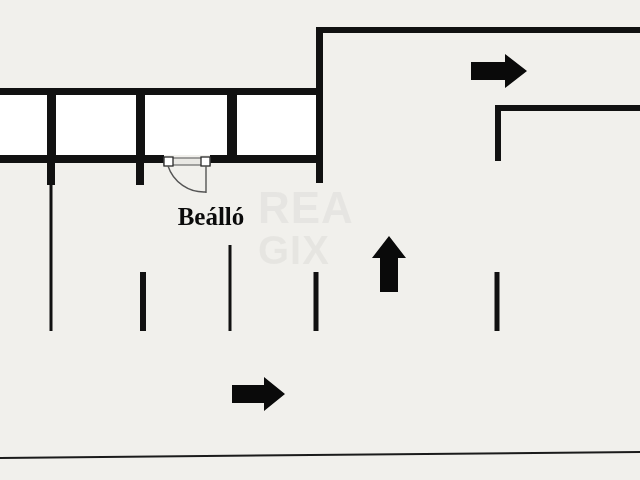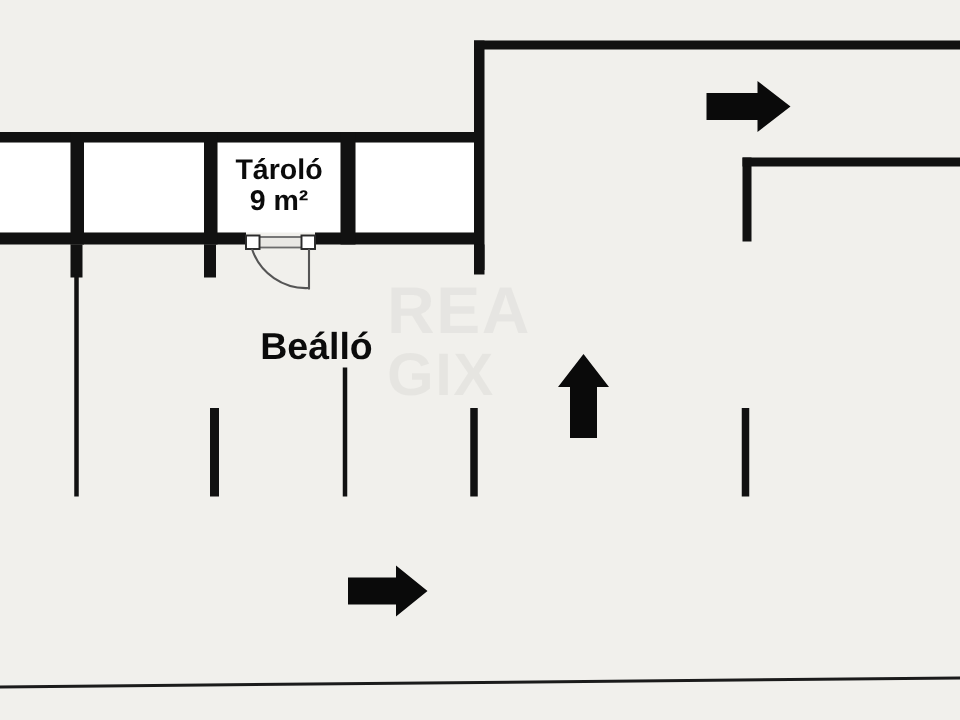--- a/index.html
+++ b/index.html
@@ -40,23 +40,24 @@
   .room-label .lbl-area { display: block; }
 
   #label-taroló {
     left: 140px;
     top: 103px;
     width: 92px;
     font-size: 19px;
   }
   #label-beallo {
     left: 117px;
-    top: 217px;
+    top: 203px;
     width: 188px;
     font-size: 25px;
+    font-family: Liberation Serif, serif;
   }
   #watermark {
     position: absolute;
     left: 258px;
     top: 186px;
     width: 124px;
     height: 86px;
     opacity: 0.055;
     pointer-events: none;
   }
@@ -149,22 +150,18 @@
 
     <line x1="0" y1="458" x2="640" y2="452" stroke="#1b1b1b" stroke-width="2"></line>
 
   </svg>
 
   <div id="watermark">
     <span class="wm-line1">REA</span>
     <span class="wm-line2">GIX</span>
   </div>
 
-  <div class="room-label" id="label-taroló">
-    <span class="lbl-name">Tároló</span>
-    <span class="lbl-area">9 m²</span>
-  </div>
 
   <div class="room-label" id="label-beallo">
     <span class="lbl-name">Beálló</span>
   </div>
 
 </div>
 
 </body></html>

